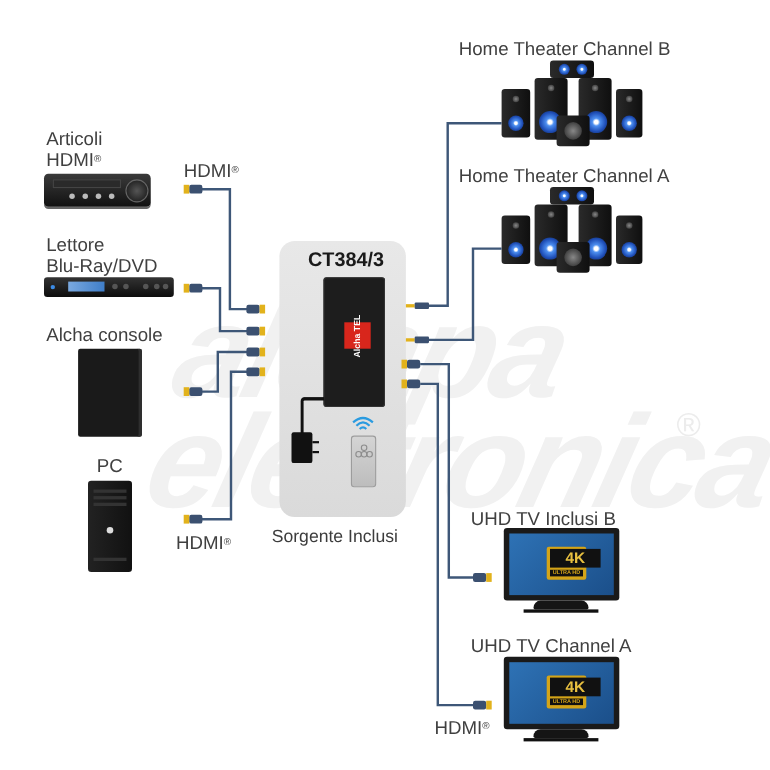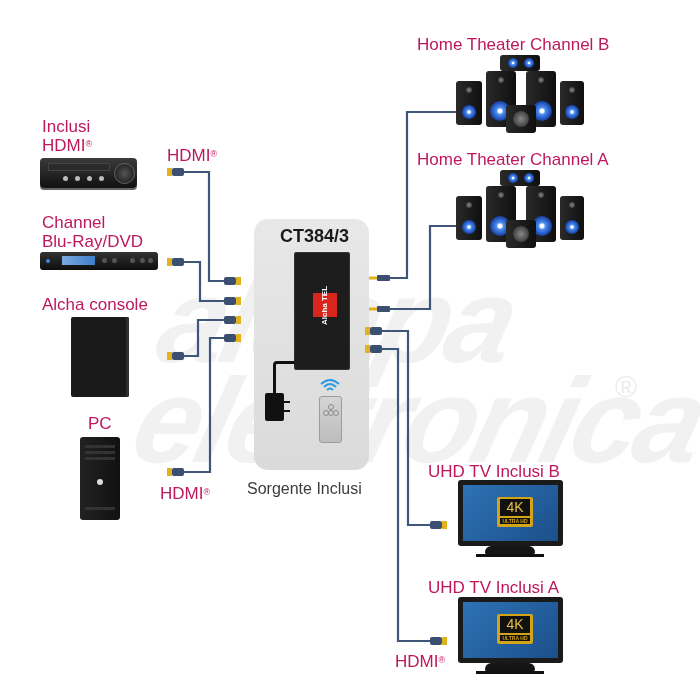--- a/index.html
+++ b/index.html
@@ -1,18 +1,18 @@
 <!DOCTYPE html>
 <html><head>
 <meta charset="utf-8">
 <style>
   html,body{margin:0;padding:0;background:#ffffff;}
   body{width:700px;height:700px;position:relative;overflow:hidden;font-family:"Liberation Sans",sans-serif;color:#3a3a3a;}
   .abs{position:absolute;}
-  .lbl{position:absolute;font-size:17px;line-height:19px;color:#be185d;white-space:nowrap;}
+  .lbl{position:absolute;font-size:17px;line-height:19px;color:#404040;white-space:nowrap;}
   .lbl sup{font-size:9px;vertical-align:top;position:relative;top:-1px;}
   #wires{position:absolute;left:0;top:0;width:700px;height:700px;}
   .watermark{position:absolute;left:150px;top:270px;font-size:120px;font-weight:bold;font-style:italic;color:#f1f1f1;letter-spacing:-4px;transform:skewX(-14deg);line-height:100px;}
   .watermark-reg{position:absolute;left:615px;top:370px;font-size:30px;color:#ececec;}
   .panel{position:absolute;left:254px;top:219px;width:115px;height:251px;border-radius:14px;background:linear-gradient(#e8e8e8,#dadada);}
   .title{position:absolute;left:280px;top:226px;font-size:18px;font-weight:bold;color:#1a1a1a;}
   .switch{position:absolute;left:294px;top:252px;width:56px;height:118px;background:#1d1d1d;border-radius:3px;box-shadow:inset 0 0 0 1px #333;}
   .brand{position:absolute;left:313px;top:293px;width:24px;height:24px;background:#d8261c;color:#fff;font-size:8px;font-weight:bold;display:flex;align-items:center;justify-content:center;}
   .brand span{transform:rotate(-90deg);display:block;white-space:nowrap;}
   .adapter{position:absolute;left:265px;top:393px;width:19px;height:28px;background:#111;border-radius:2px;}
@@ -36,21 +36,21 @@
   .pc .bay{position:absolute;left:5px;width:30px;height:3px;background:#333;}
   .pc .logo{position:absolute;left:17px;top:42px;width:6px;height:6px;border-radius:50%;background:#ddd;}
   
   .spk{position:absolute;background:linear-gradient(90deg,#2a2a2a,#0f0f0f);border-radius:3px;}
   .woof{position:absolute;border-radius:50%;background:radial-gradient(#ffffff 0 12%,#4d8ff0 25%,#1f4fb8 60%,#0a1a40 100%);}
   .twt{position:absolute;border-radius:50%;background:radial-gradient(#888,#222);}
   
   .tv{position:absolute;width:105px;height:66px;background:#1a1a1a;border-radius:3px;}
   .tv .screen{position:absolute;left:5px;top:5px;right:5px;bottom:5px;background:linear-gradient(135deg,#2e72b5,#1b4f8a);}
   .tv .badge{position:absolute;left:34px;top:12px;width:36px;height:30px;background:#d4a418;border-radius:2px;}
-  .tv .badge .k{position:absolute;left:3px;top:2px;width:30px;height:17px;background:#111;color:#e8c040;font-weight:normal;font-size:14px;text-align:center;line-height:17px;}
+  .tv .badge .k{position:absolute;left:3px;top:2px;width:46px;height:17px;background:#111;color:#e8c040;font-weight:bold;font-size:14px;text-align:center;line-height:17px;}
   .tv .badge .u{position:absolute;left:3px;top:21px;width:30px;height:6px;background:#111;color:#d4a418;font-size:5px;font-weight:bold;text-align:center;line-height:6px;}
   .tv-stand{position:absolute;width:50px;height:8px;background:#151515;border-radius:8px 8px 2px 2px;}
   .tv-foot{position:absolute;width:68px;height:3px;background:#111;}
 </style>
 </head>
 <body>
 
 <div class="watermark">alcapa elettronica</div>
 <div class="watermark-reg">®</div>
 
@@ -71,34 +71,34 @@
 </svg>
 <div class="remote">
   <span class="dot" style="left:8px;top:7px"></span>
   <span class="dot" style="left:3px;top:13px"></span>
   <span class="dot" style="left:8px;top:13px"></span>
   <span class="dot" style="left:13px;top:13px"></span>
 </div>
 <div class="articoli">Sorgente Inclusi</div>
 
 <div class="lbl" style="left:42px;top:117px">
-  <div>Inclusi</div>
+  <div>Articoli</div>
   <div><span>HDMI</span><sup>®</sup></div>
 </div>
 <div class="receiver">
   <span class="display"></span>
   <span class="knob"></span>
   <span class="btn" style="left:23px"></span>
   <span class="btn" style="left:35px"></span>
   <span class="btn" style="left:47px"></span>
   <span class="btn" style="left:59px"></span>
 </div>
 
 <div class="lbl" style="left:42px;top:213px">
-  <div>Channel</div>
+  <div>Lettore</div>
   <div>Blu-Ray/DVD</div>
 </div>
 <div class="bluray">
   <span class="led"></span>
   <span class="disp"></span>
   <span class="b" style="left:62px"></span>
   <span class="b" style="left:72px"></span>
   <span class="b" style="left:90px"></span>
   <span class="b" style="left:100px"></span>
   <span class="b" style="left:108px"></span>
@@ -116,21 +116,21 @@
   <span class="bay" style="top:70px"></span>
 </div>
 
 <div class="lbl" style="left:167px;top:146px"><span>HDMI</span><sup>®</sup></div>
 <div class="lbl" style="left:160px;top:484px"><span>HDMI</span><sup>®</sup></div>
 <div class="lbl" style="left:395px;top:652px"><span>HDMI</span><sup>®</sup></div>
 
 <div class="lbl" style="left:417px;top:35px">Home Theater Channel B</div>
 <div class="lbl" style="left:417px;top:150px">Home Theater Channel A</div>
 <div class="lbl" style="left:428px;top:462px">UHD TV  Inclusi B</div>
-<div class="lbl" style="left:428px;top:578px">UHD TV  Inclusi A</div>
+<div class="lbl" style="left:428px;top:578px">UHD TV  Channel A</div>
 
 <div id="ht-b" class="abs" style="left:456px;top:55px;width:130px;height:80px">
     <div class="spk" style="left: 0px; top: 26px; width: 26px; height: 44px;">
       <div class="twt" style="left: 10px; top: 6px; width: 6px; height: 6px;"></div>
       <div class="woof" style="left: 6px; top: 24px; width: 14px; height: 14px;"></div>
     </div>
     <div class="spk" style="left: 30px; top: 16px; width: 30px; height: 56px;">
       <div class="twt" style="left: 12px; top: 6px; width: 6px; height: 6px;"></div>
       <div class="woof" style="left: 4px; top: 30px; width: 20px; height: 20px;"></div>
     </div>

